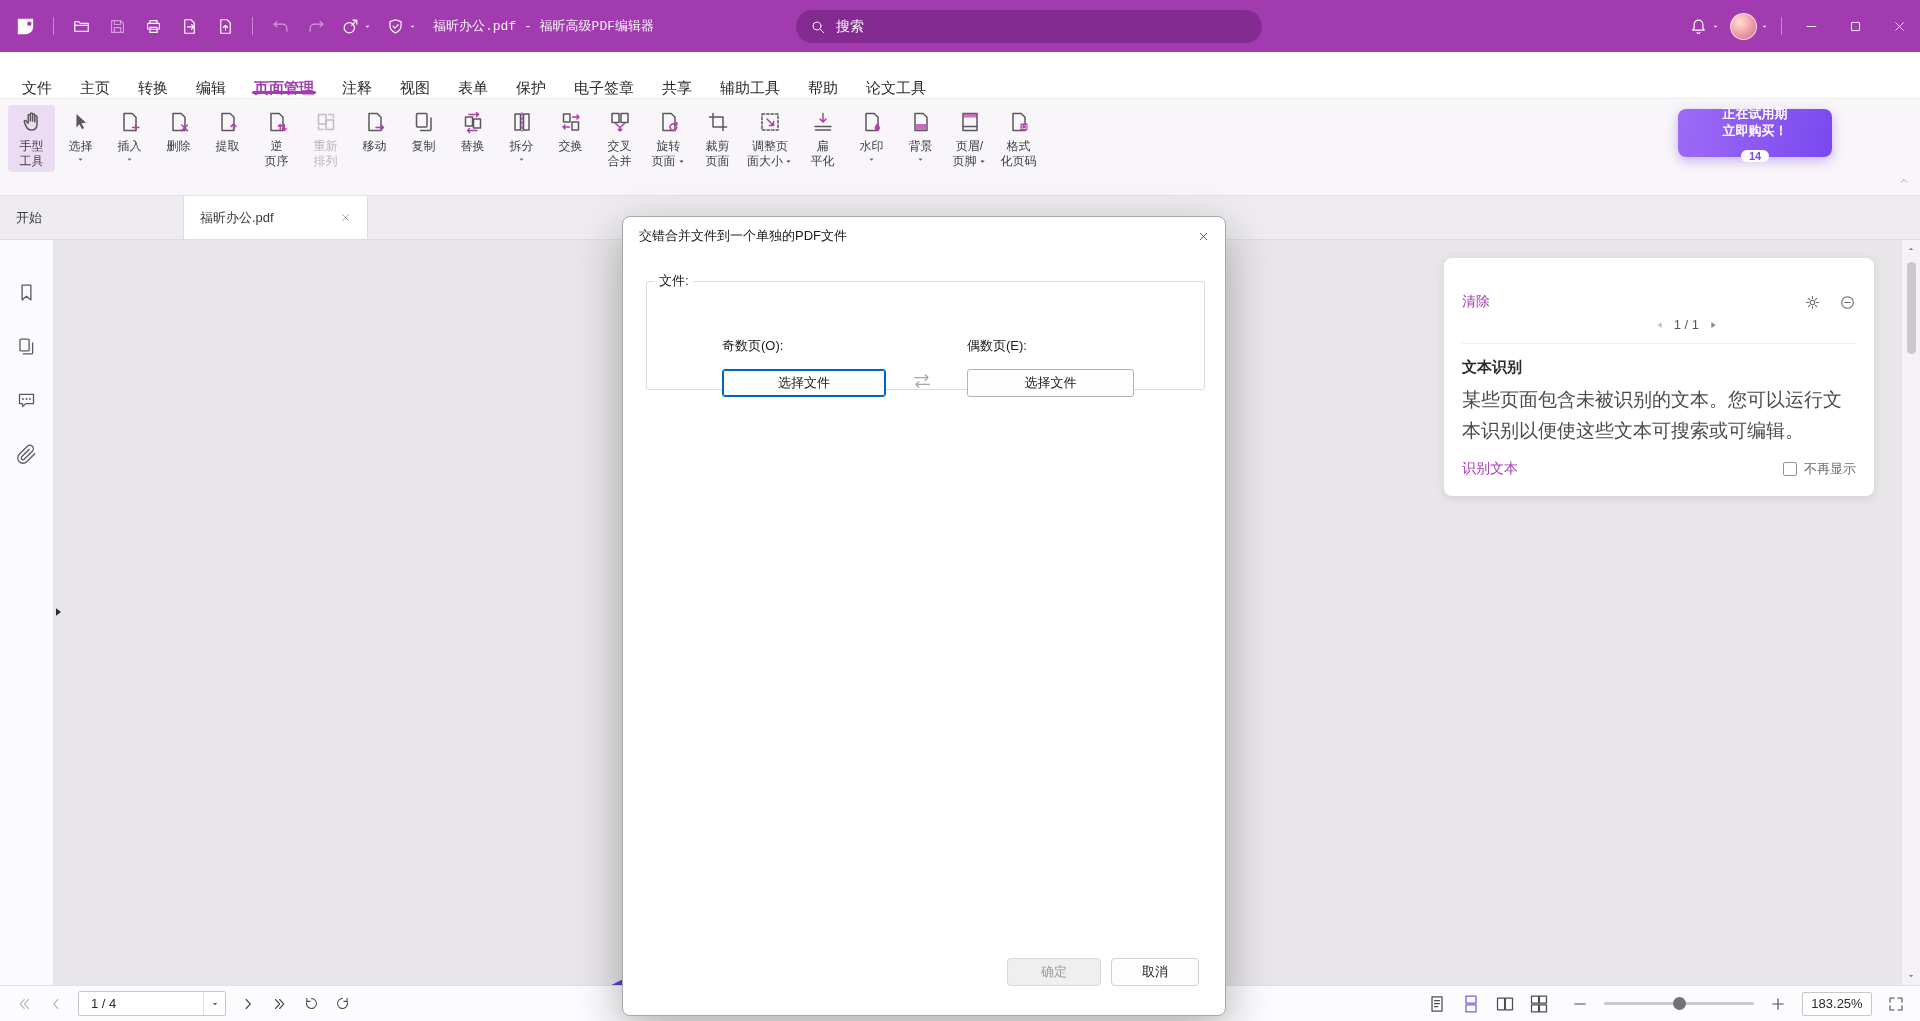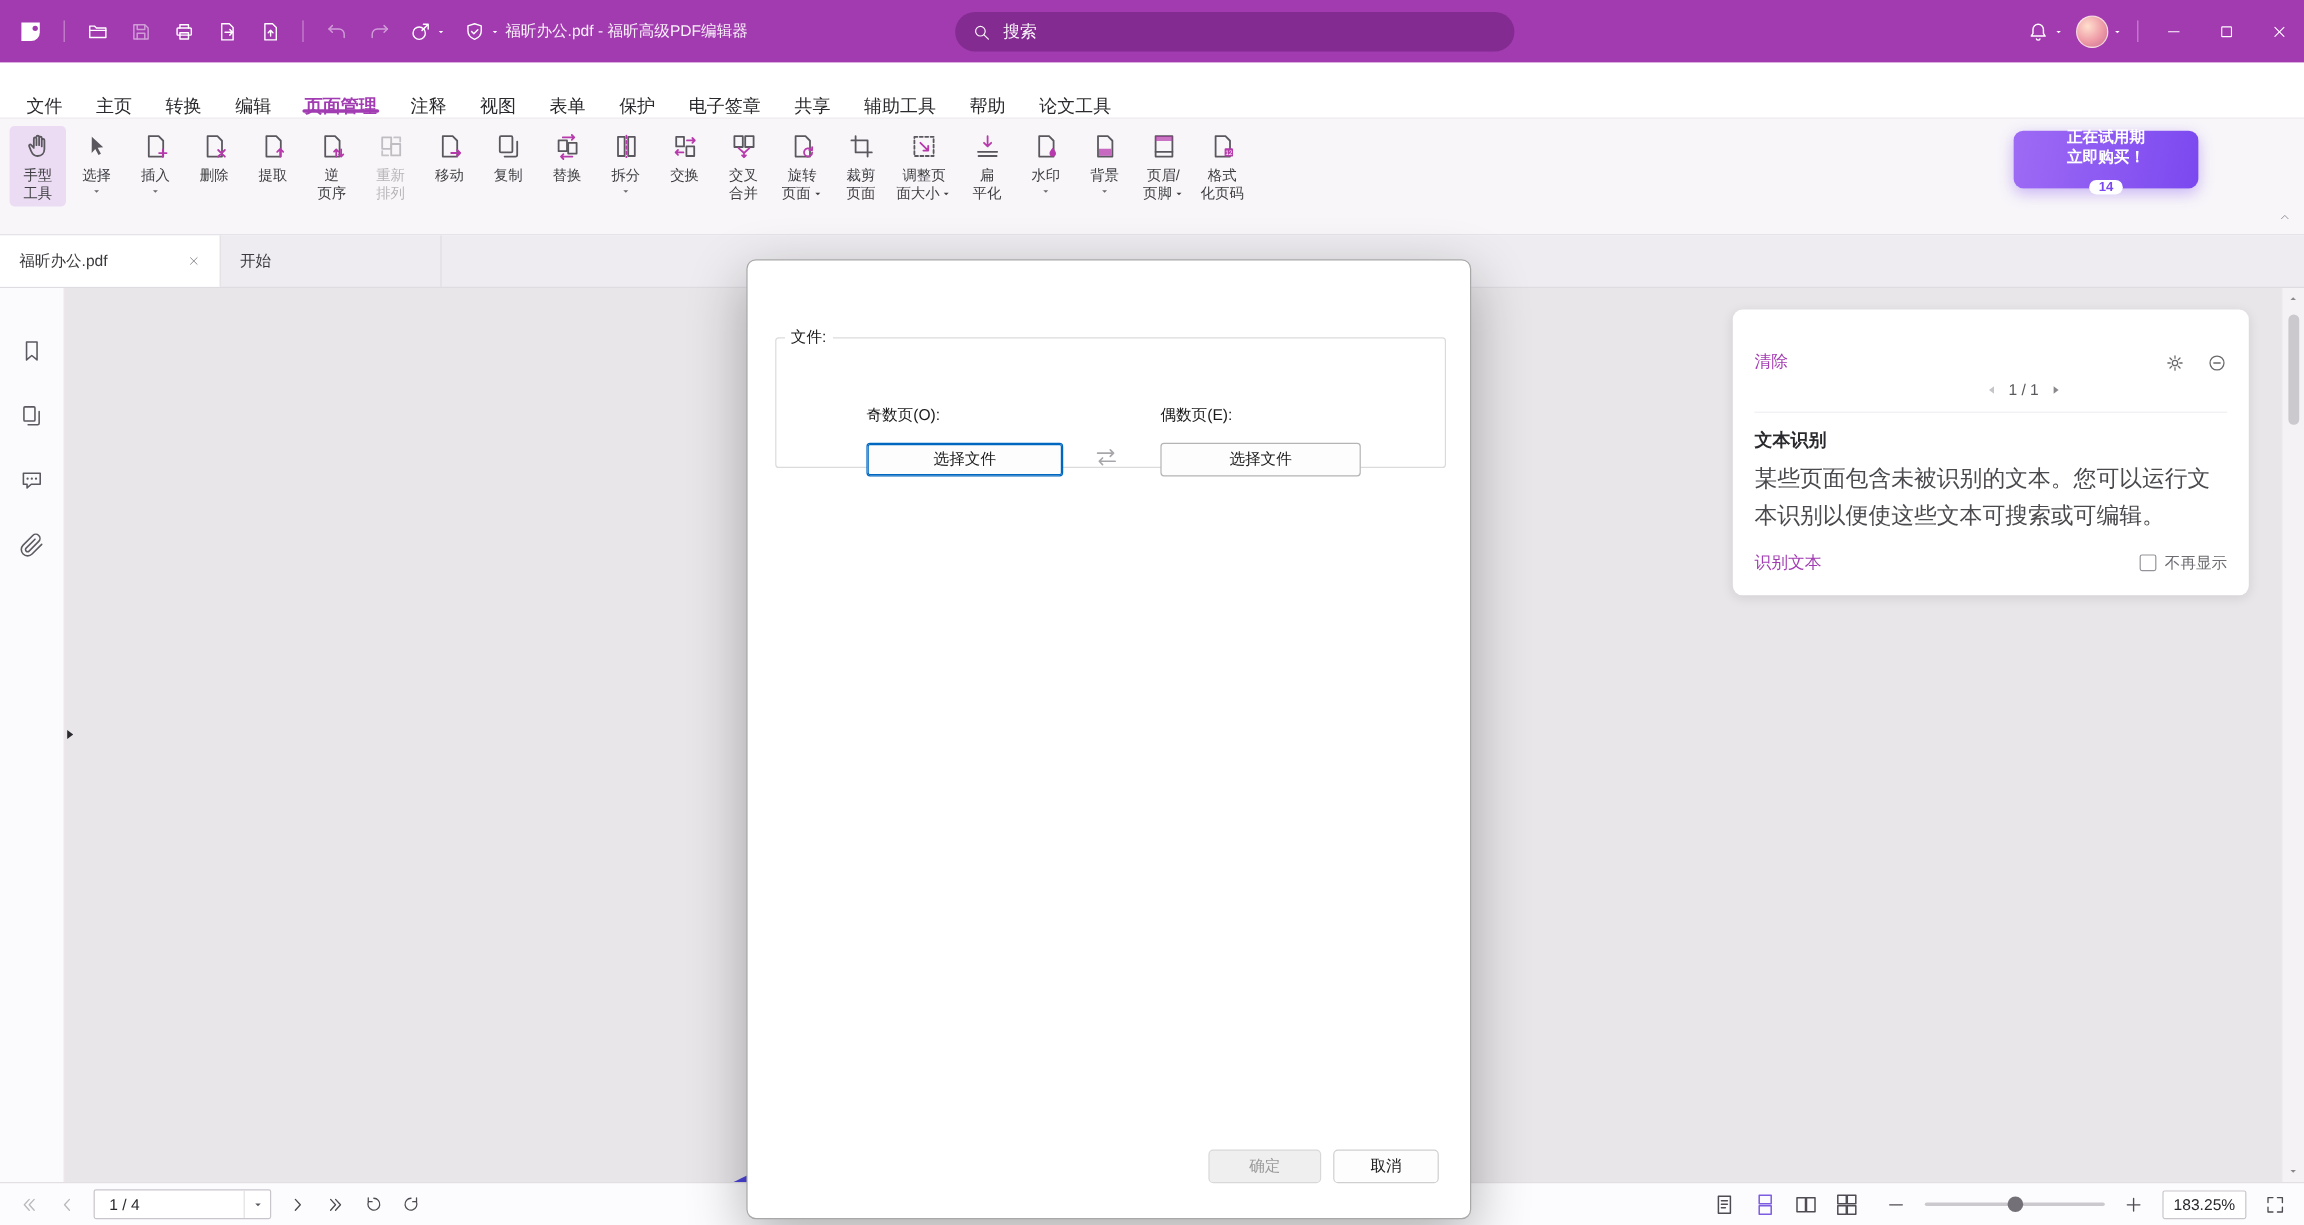--- a/index.html
+++ b/index.html
@@ -15,21 +15,21 @@
     color:#fff; padding:0 0 0 10px; position:relative; flex:none; }
   .tb-group { display:flex; align-items:center; gap:6px; }
   .tb-item { height:30px; min-width:30px; padding:0 4px; display:flex; align-items:center;
     justify-content:center; border-radius:4px; color:#fff; }
   .tb-item svg { width:19px; height:19px; }
   .tb-logo svg { width:23px; height:23px; }
   .tb-item.dim { opacity:.5; }
   .tb-caret { margin-left:3px; display:flex; }
   .tb-caret svg { width:9px; height:9px; }
   .tb-sep { width:1px; height:18px; background:rgba(255,255,255,.4); margin:0 6px; }
-  .tb-title { font-size:13px; color:rgba(255,255,255,.93); white-space:nowrap; }
+  .tb-title { margin-left:12px; font-size:13px; color:rgba(255,255,255,.93); white-space:nowrap;font-family:Liberation Mono, monospace; }
   .searchbox { position:absolute; left:796px; top:10px; width:466px; height:33px;
     border-radius:17px; background:rgba(40,0,52,.25); display:flex; align-items:center;
     padding:0 14px; gap:10px; font-size:14px; color:rgba(255,255,255,.96); }
   .searchbox svg { width:16px; height:16px; }
   .tb-right { margin-left:auto; gap:2px; }
   .avatar { width:27px; height:27px; border-radius:50%;
     background:radial-gradient(circle at 35% 32%, #FFE0CE, #EE9AA6 55%, #C96E92);
     border:1px solid rgba(255,255,255,.65); }
   .win-btn { width:42px; height:52px; min-width:42px; border-radius:0; }
   .win-btn svg { width:15px; height:15px; }
@@ -615,30 +615,30 @@
       <div class="trial-days">14</div>
     </div>
     <div class="ribbon-collapse">
         <svg viewBox="0 0 24 24" fill="none" stroke="currentColor" stroke-width="1.5" stroke-linecap="round" stroke-linejoin="round">
           <path d="M6.5 14.5L12 9l5.5 5.5"></path>
         </svg>
       </div>
   </section>
 
   <div class="tabbar" id="tabbar">
+      <div class="doc-tab">
+        <span class="tab-label">开始</span>
+      </div>
       <div class="doc-tab active">
         <span class="tab-label">福昕办公.pdf</span>
         <span class="tab-close">
           <svg viewBox="0 0 24 24" fill="none" stroke="currentColor" stroke-width="1.5" stroke-linecap="round" stroke-linejoin="round">
             <path d="M6 6l12 12M18 6L6 18"></path>
           </svg>
         </span>
-      </div>
-      <div class="doc-tab">
-        <span class="tab-label">开始</span>
       </div>
     </div>
 
   <div class="content">
     <aside class="sidebar" id="sidebar">
         <div class="side-btn">
           <svg viewBox="0 0 24 24" fill="none" stroke="currentColor" stroke-width="1.5" stroke-linecap="round" stroke-linejoin="round">
             <path d="M7 3.5h10v17l-5-4.2-5 4.2z"></path>
           </svg>
         </div>
@@ -816,20 +816,28 @@
       </div>
       <span class="sb-ic">
           <svg viewBox="0 0 24 24" fill="none" stroke="currentColor" stroke-width="1.5" stroke-linecap="round" stroke-linejoin="round">
             <path d="M4 9.5V4h5.5M14.5 4H20v5.5M20 14.5V20h-5.5M9.5 20H4v-5.5"></path>
           </svg>
         </span>
     </div>
   </footer>
 
   <div class="dialog">
+    <div class="dlg-titlebar">
+      <span>交错合并文件到一个单独的PDF文件</span>
+      <span class="dlg-close">
+          <svg viewBox="0 0 24 24" fill="none" stroke="currentColor" stroke-width="1.5" stroke-linecap="round" stroke-linejoin="round">
+            <path d="M6 6l12 12M18 6L6 18"></path>
+          </svg>
+        </span>
+    </div>
     <fieldset class="fs files-fs">
       <legend>文件:</legend>
       <div class="fcol c1">
         <div class="flabel">奇数页(O):</div>
         <button class="select-btn focused">选择文件</button>
       </div>
       <div class="swap">
           <svg viewBox="0 0 24 24" fill="none" stroke="currentColor" stroke-width="1.5" stroke-linecap="round" stroke-linejoin="round">
             <path d="M4 8.3h14.5m0 0l-3-3m3 3l-3 3"></path>
             <path d="M20 15.7H5.5m0 0l3-3m-3 3l3 3"></path>

